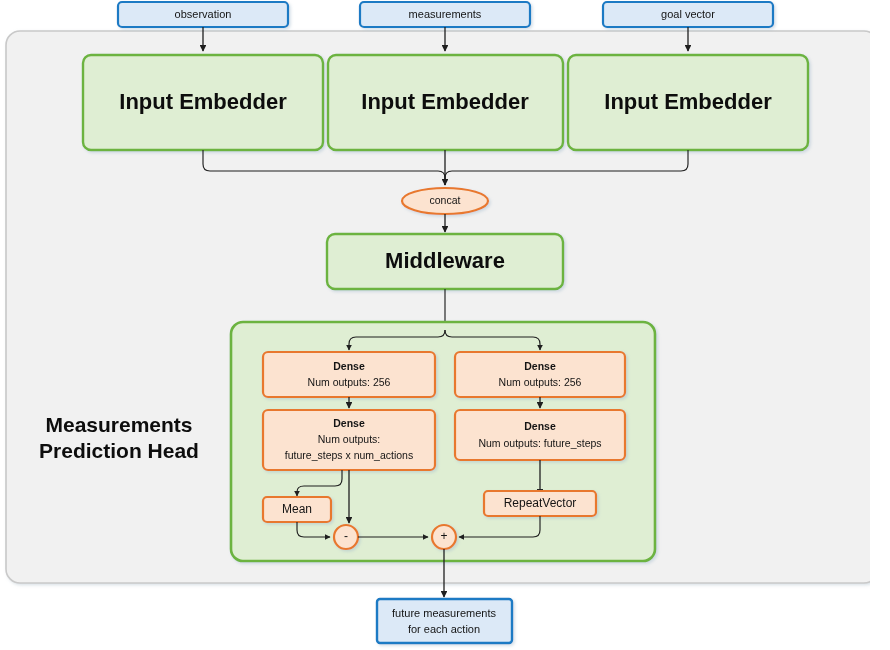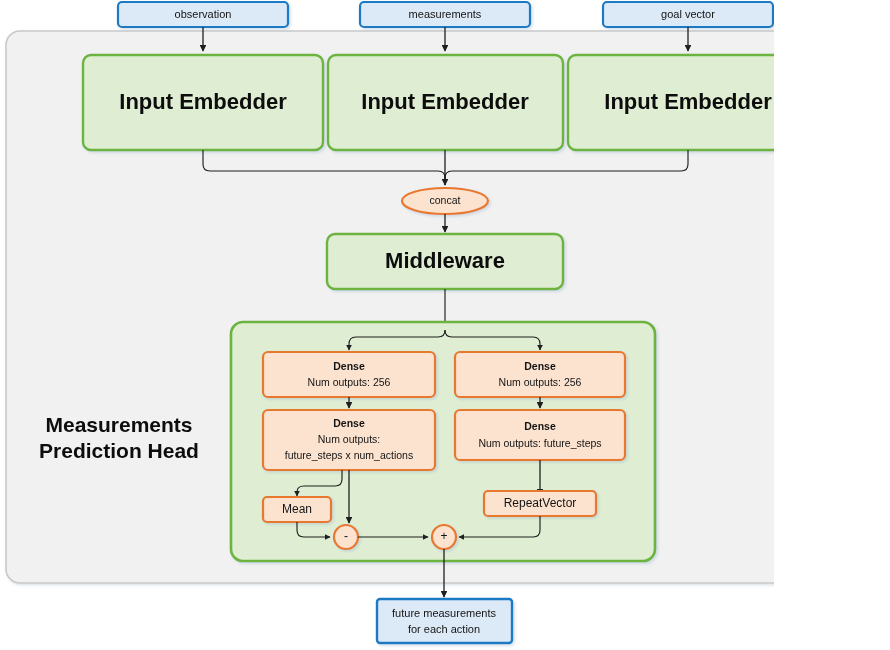--- a/index.html
+++ b/index.html
@@ -5,21 +5,21 @@
   html, body {
     margin: 0;
     padding: 0;
     background: #ffffff;
   }
   body {
     font-family: "Liberation Sans", sans-serif;
   }
   #diagram-root {
     position: relative;
-    width: 774px;
+    width: 870px;
     height: 650px;
     background: #ffffff;
     overflow: hidden;
   }
   svg.layer {
     position: absolute;
     left: 0;
     top: 0;
     width: 890px;
     height: 650px;

